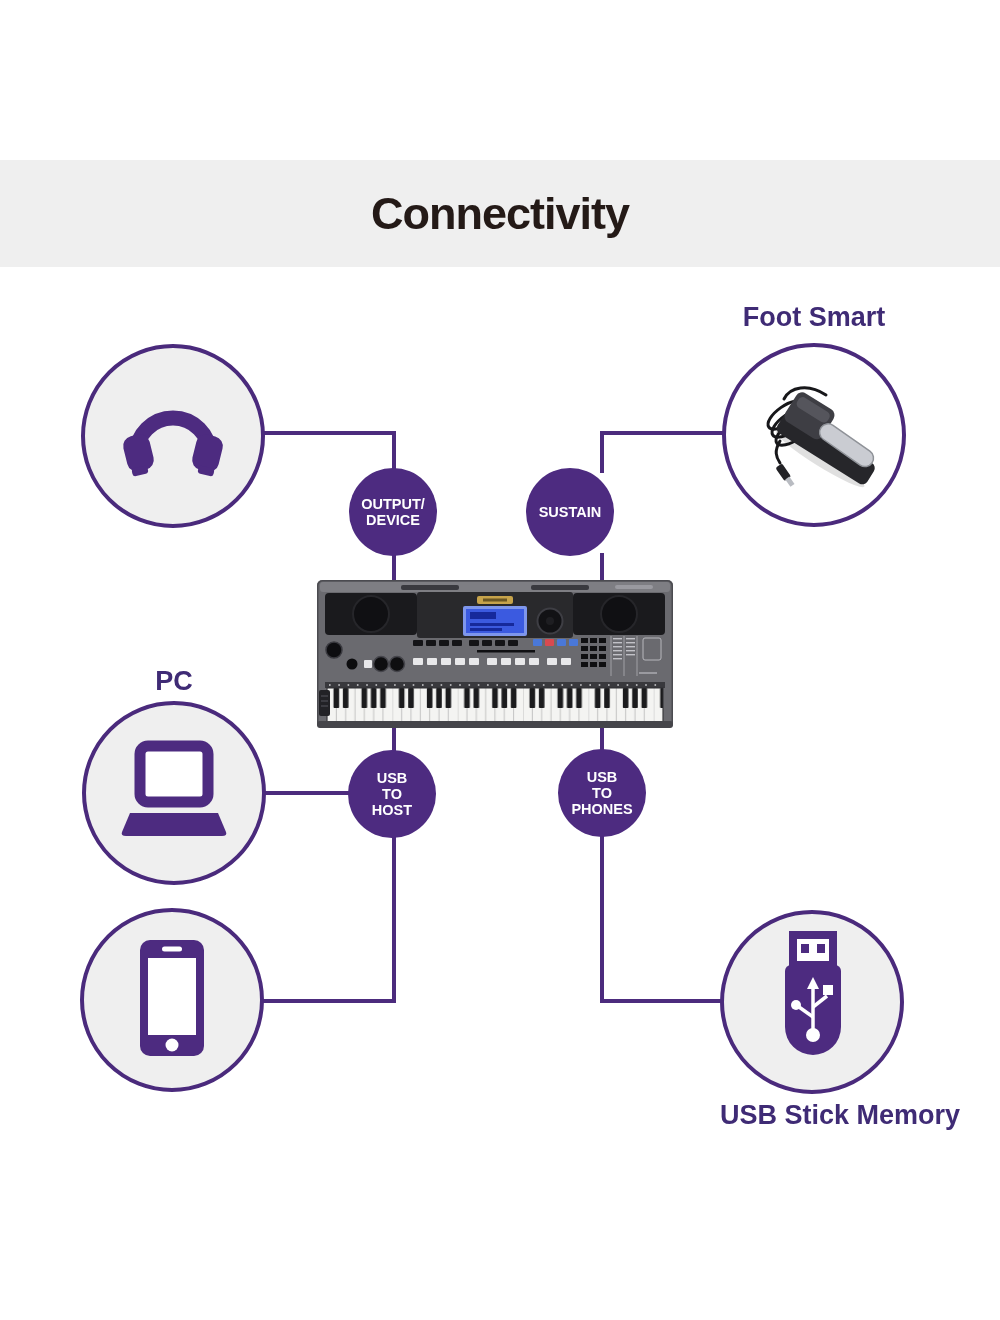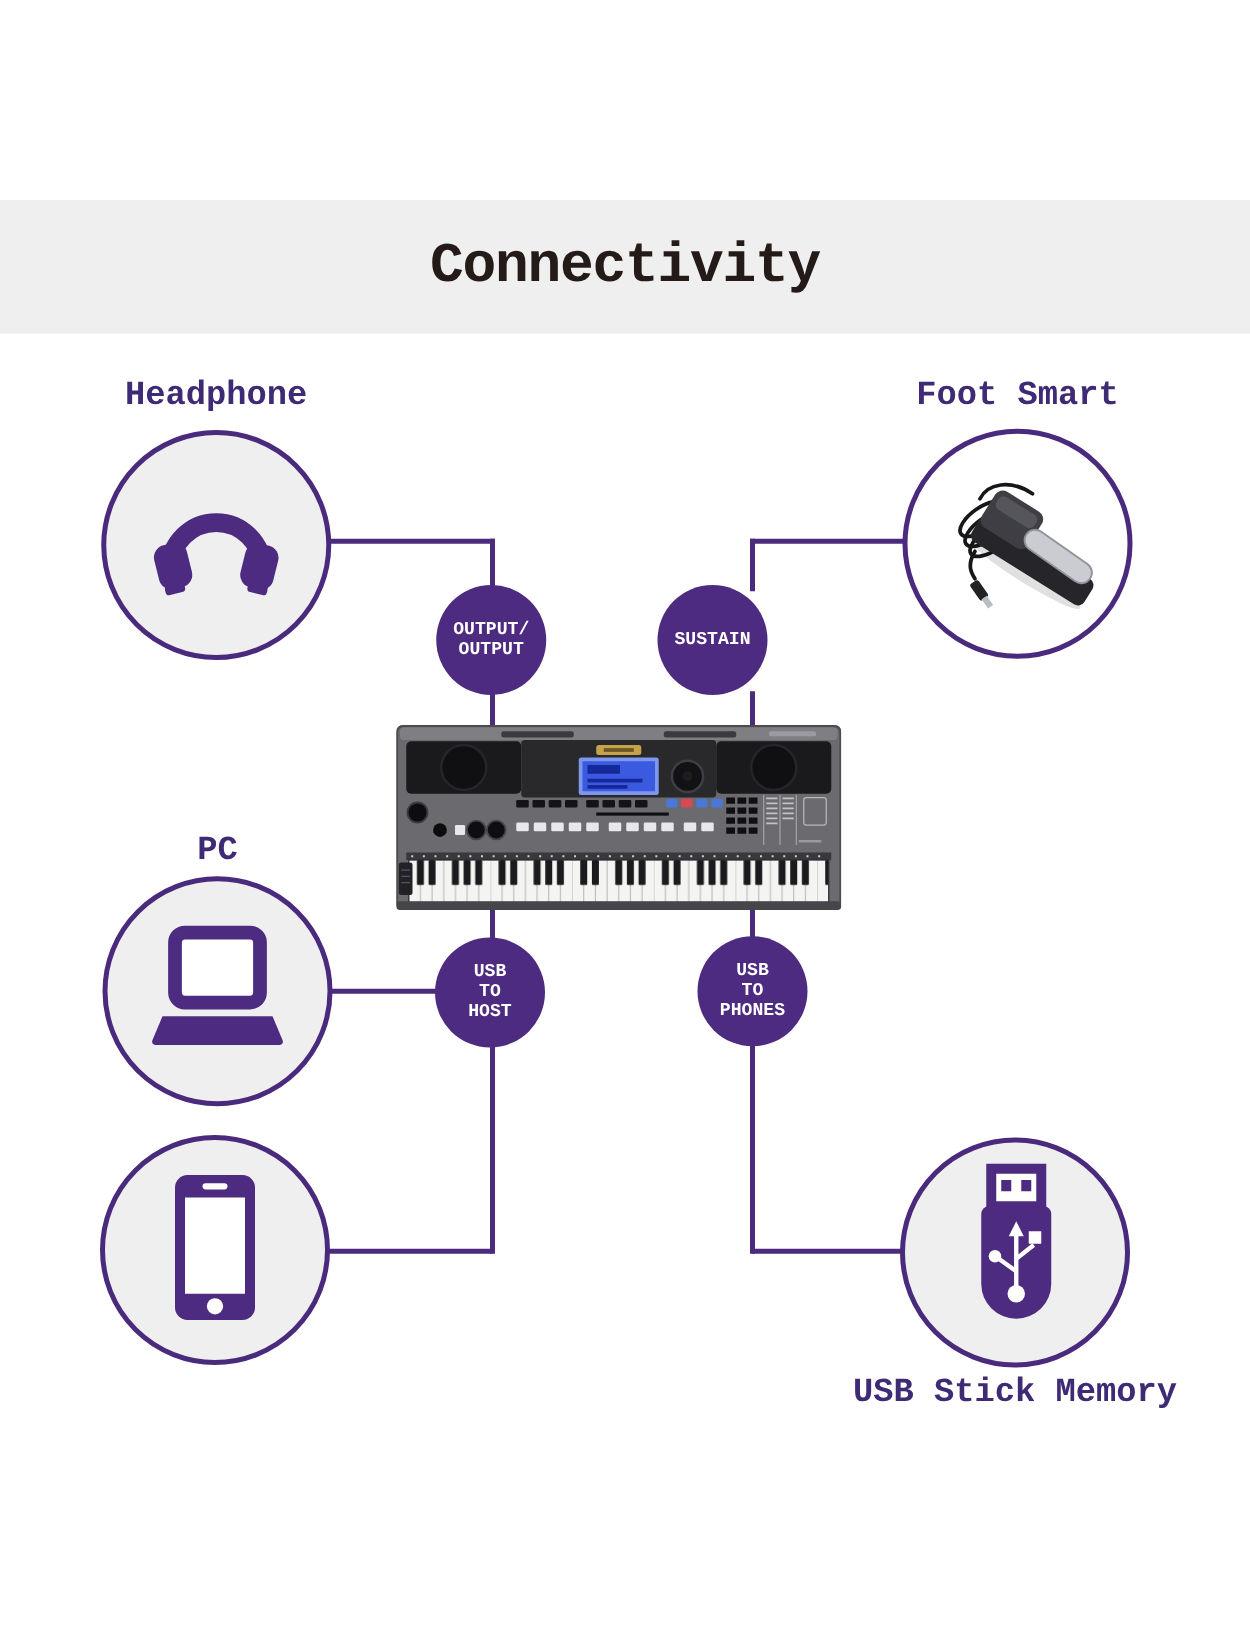--- a/index.html
+++ b/index.html
@@ -1,18 +1,18 @@
 <!DOCTYPE html>
 <html><head>
 <meta charset="utf-8">
 <style>
   html,body{margin:0;padding:0;background:#ffffff;}
   #stage{
     position:relative;width:1000px;height:1320px;background:#ffffff;overflow:hidden;
-    font-family:Liberation Mono, monospace;
+    font-family:Liberation Sans, sans-serif;
   }
   .band{position:absolute;left:0;top:160px;width:1000px;height:107px;background:#efefef;}
   .title{
     position:absolute;left:0;top:160px;width:1000px;height:107px;
     display:flex;align-items:center;justify-content:center;
     font-size:45px;font-weight:bold;letter-spacing:-1px;color:#241a17;
   }
   .node{
     position:absolute;width:184px;height:184px;border-radius:50%;
     background:#efefef;border:4px solid #4a2a7c;box-sizing:border-box;
@@ -46,21 +46,20 @@
   <div class="line" style="left:600px;top:431px;width:4px;height:42px;"></div>
   <div class="line" style="left:600px;top:553px;width:4px;height:30px;"></div>
   <div class="line" style="left:392px;top:724px;width:4px;height:29px;"></div>
   <div class="line" style="left:392px;top:835px;width:4px;height:168px;"></div>
   <div class="line" style="left:264px;top:791px;width:87px;height:4px;"></div>
   <div class="line" style="left:262px;top:999px;width:132px;height:4px;"></div>
   <div class="line" style="left:600px;top:724px;width:4px;height:29px;"></div>
   <div class="line" style="left:600px;top:835px;width:4px;height:168px;"></div>
   <div class="line" style="left:602px;top:999px;width:121px;height:4px;"></div>
 
-  <div class="node-label" style="left:73px;top:302px;width:200px;">Headphone</div>
   <div class="node" style="left:81px;top:344px;">
     <span>
       <svg width="122" height="118" viewBox="0 0 122 118">
         <path d="M24,80 a37,37 0 0 1 74,0" fill="none" stroke="#4d2b80" stroke-width="15"></path>
         <rect x="13" y="60" width="27" height="36" rx="10" fill="#4d2b80" transform="rotate(-14 26 78)"></rect>
         <rect x="82" y="60" width="27" height="36" rx="10" fill="#4d2b80" transform="rotate(14 95 78)"></rect>
         <rect x="20" y="92" width="16" height="8" rx="3" fill="#4d2b80" transform="rotate(-14 28 96)"></rect>
         <rect x="86" y="92" width="16" height="8" rx="3" fill="#4d2b80" transform="rotate(14 94 96)"></rect>
       </svg>
     </span>
@@ -125,25 +124,25 @@
           <path d="M49,90 L35,80"></path>
           <path d="M49,80 L63,69"></path>
         </g>
         <polygon points="49,50 43,62 55,62" fill="#ffffff"></polygon>
         <circle cx="32" cy="78" r="5" fill="#ffffff"></circle>
         <rect x="59" y="58" width="10" height="10" fill="#ffffff"></rect>
         <circle cx="49" cy="108" r="7" fill="#ffffff"></circle>
       </svg>
     </span>
   </div>
-  <div class="node-label" style="left:662px;top:1100px;width:300px;">USB Stick Memory</div>
+  <div class="node-label" style="left:690px;top:1100px;width:300px;">USB Stick Memory</div>
 
   <div class="badge" style="left:349px;top:468px;">
     <span>OUTPUT/</span>
-    <span>OUTPUT</span>
+    <span>DEVICE</span>
   </div>
   <div class="badge" style="left:526px;top:468px;">
     <span>SUSTAIN</span>
   </div>
   <div class="badge" style="left:348px;top:750px;">
     <span>USB</span>
     <span>TO</span>
     <span>HOST</span>
   </div>
   <div class="badge" style="left:558px;top:749px;">

